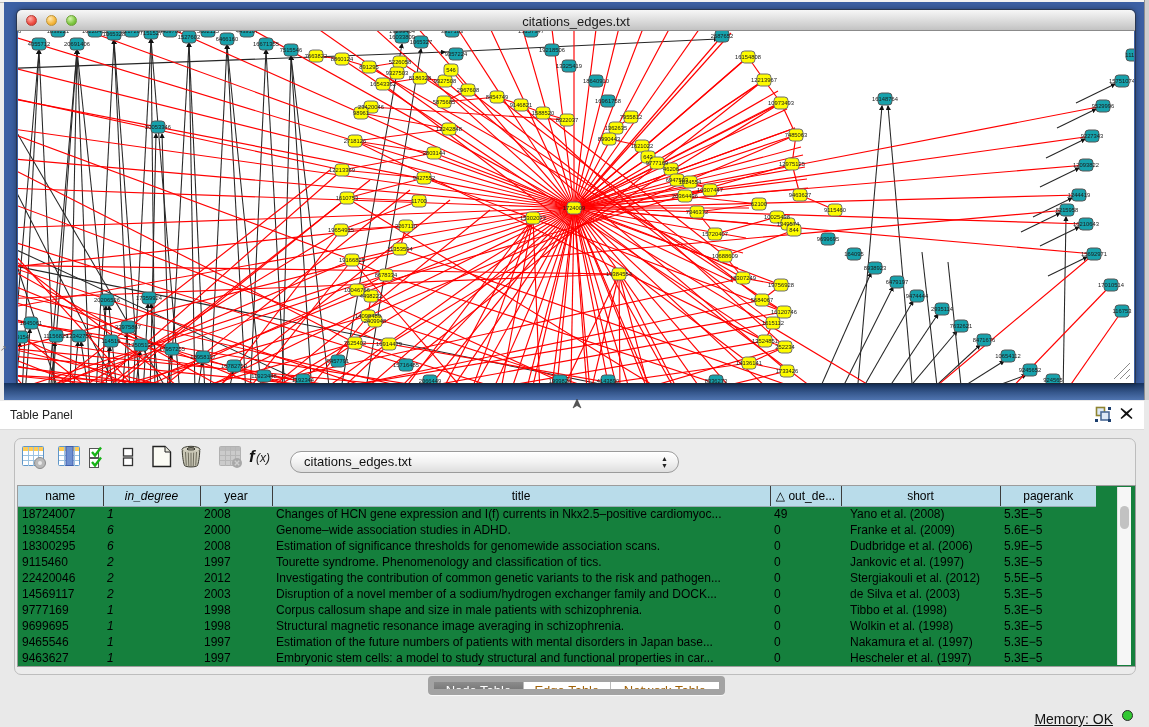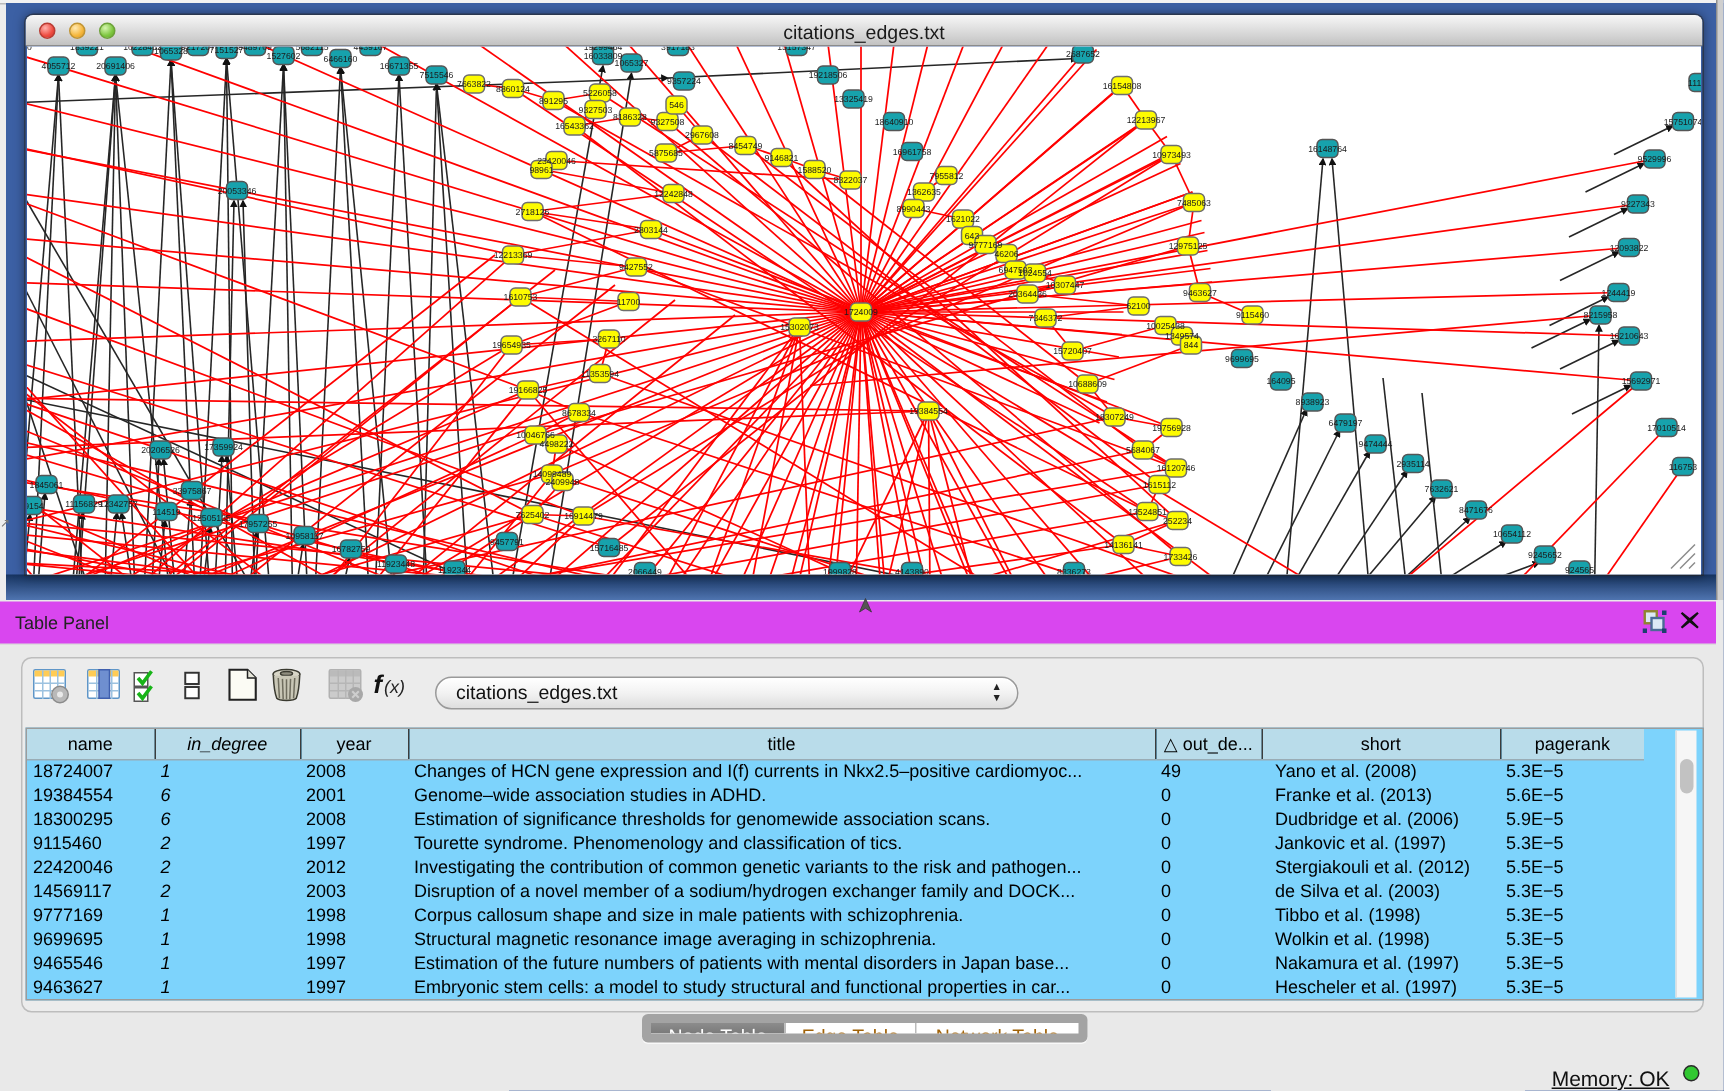--- a/index.html
+++ b/index.html
@@ -25,32 +25,32 @@
 #b1 { left:9px; background:radial-gradient(circle at 35% 30%, #ffb3ad, #ee4b40 60%, #c63a30); border:1px solid #b93c33;}
 #b2 { left:29px; background:radial-gradient(circle at 35% 30%, #ffe9b3, #f5b63b 60%, #d6952a); border:1px solid #c09433;}
 #b3 { left:49px; background:radial-gradient(circle at 35% 30%, #d6f5b0, #7dc63f 60%, #65a82f); border:1px solid #6da239;}
 #netarea { position:absolute; left:1px; top:21px; width:1116px; height:352px; background:#fff; overflow:hidden; }
 
 
 #cursor { position:absolute; left:571px; top:398px; width:12px; height:12px; z-index:40; }
 
 
 #panel { position:absolute; left:0; top:400px; width:1149px; height:327px; background:#e9e9e9; }
-#phead { position:absolute; left:0; top:1px; width:1144px; height:29px; background:#d946ef; border-bottom:1px solid #dcdcdc;}
+#phead { position:absolute; left:0; top:1px; width:1144px; height:29px; background:#ffffff; border-bottom:1px solid #dcdcdc;}
 #phead .lbl { position:absolute; left:10px; top:7px; font-size:12px; color:#222; }
 #inner { position:absolute; left:14px; top:38px; width:1122px; height:237px;
   background:#ececec; border:1px solid #bdbdbd; border-radius:7px; }
 #toolbar { position:absolute; left:4px; top:6px; width:1100px; height:34px; }
 #combo { position:absolute; left:275px; top:12px; width:389px; height:22px; border:1px solid #9a9a9a;
   border-radius:11px; background:linear-gradient(#ffffff,#f2f2f2 50%,#dedede);
   font-size:13px; color:#111; line-height:20px; padding-left:13px;
   box-shadow:inset 0 1px 0 #fff; }
 #combo .arr { position:absolute; right:10px; top:3px; font-size:7px; color:#222; line-height:7px; text-align:center; }
 
-#tablewrap { position:absolute; left:2px; top:46px; width:1119px; height:182px; background:#7dd3fc;
+#tablewrap { position:absolute; left:2px; top:46px; width:1119px; height:182px; background:#15803d;
   border:1px solid #9c9c9c; border-radius:0; overflow:hidden; }
 table { border-collapse:collapse; table-layout:fixed; width:1078px; font-size:12px; }
 th { background:#b9dcea; font-weight:normal; color:#000; height:20px; border-left:1px solid #3c3c3c;
    border-bottom:1px solid #9aacb5; overflow:hidden; white-space:nowrap; }
 th:first-child { border-left:none; }
 td { height:16px; color:#000; white-space:nowrap; overflow:hidden; padding:0 2px 0 4px; }
 tr { height:16px; }
 .c0 { width:85px; } .c1 { width:97px;font-style:italic; } .c2 { width:72px; } .c3 { width:498px;margin-top:25px; }
 .c4 { width:71px; } .c5 { width:159px; } .c6 { width:96px; }
 td.c5 { padding-left:9px; }
@@ -826,24 +826,24 @@
               <td class="c1">1</td>
               <td class="c2">2008</td>
               <td class="c3">Changes of HCN gene expression and I(f) currents in Nkx2.5–positive cardiomyoc...</td>
               <td class="c4">49</td>
               <td class="c5">Yano et al. (2008)</td>
               <td class="c6">5.3E−5</td>
             </tr>
 <tr>
               <td class="c0">19384554</td>
               <td class="c1">6</td>
-              <td class="c2">2001</td>
+              <td class="c2">2000</td>
               <td class="c3">Genome–wide association studies in ADHD.</td>
               <td class="c4">0</td>
-              <td class="c5">Franke et al. (2013)</td>
+              <td class="c5">Franke et al. (2009)</td>
               <td class="c6">5.6E−5</td>
             </tr>
 <tr>
               <td class="c0">18300295</td>
               <td class="c1">6</td>
               <td class="c2">2008</td>
               <td class="c3">Estimation of significance thresholds for genomewide association scans.</td>
               <td class="c4">0</td>
               <td class="c5">Dudbridge et al. (2006)</td>
               <td class="c6">5.9E−5</td>

